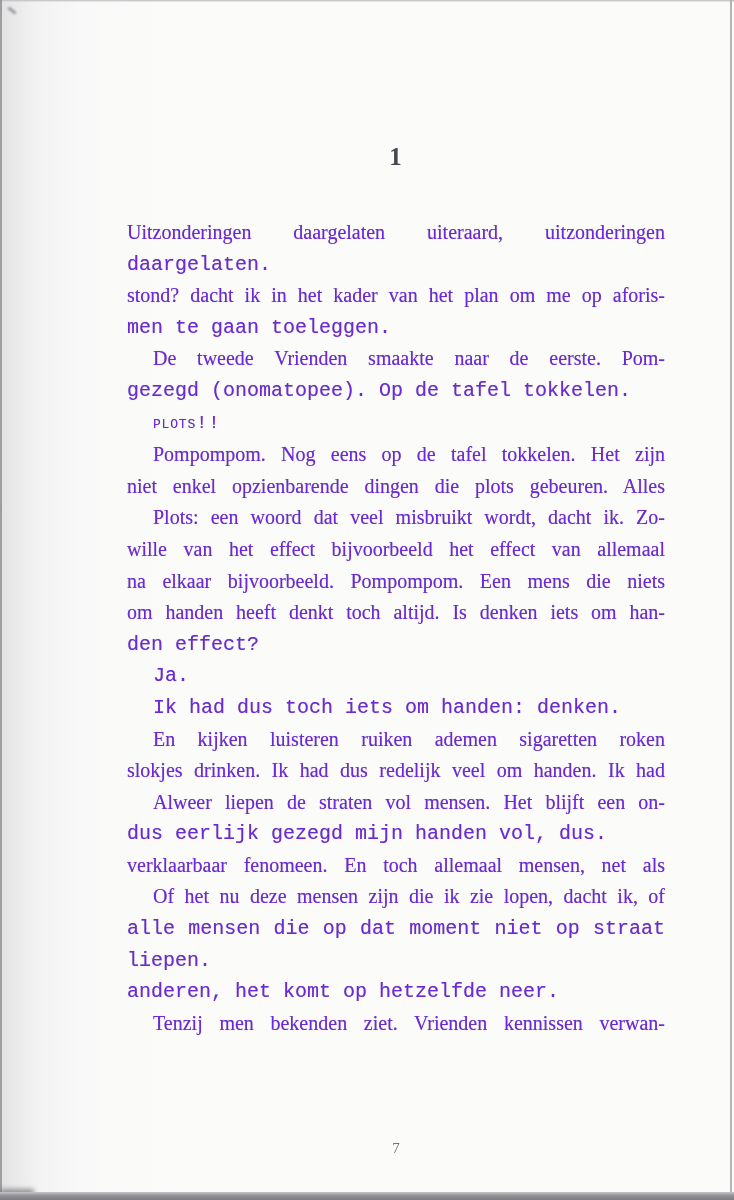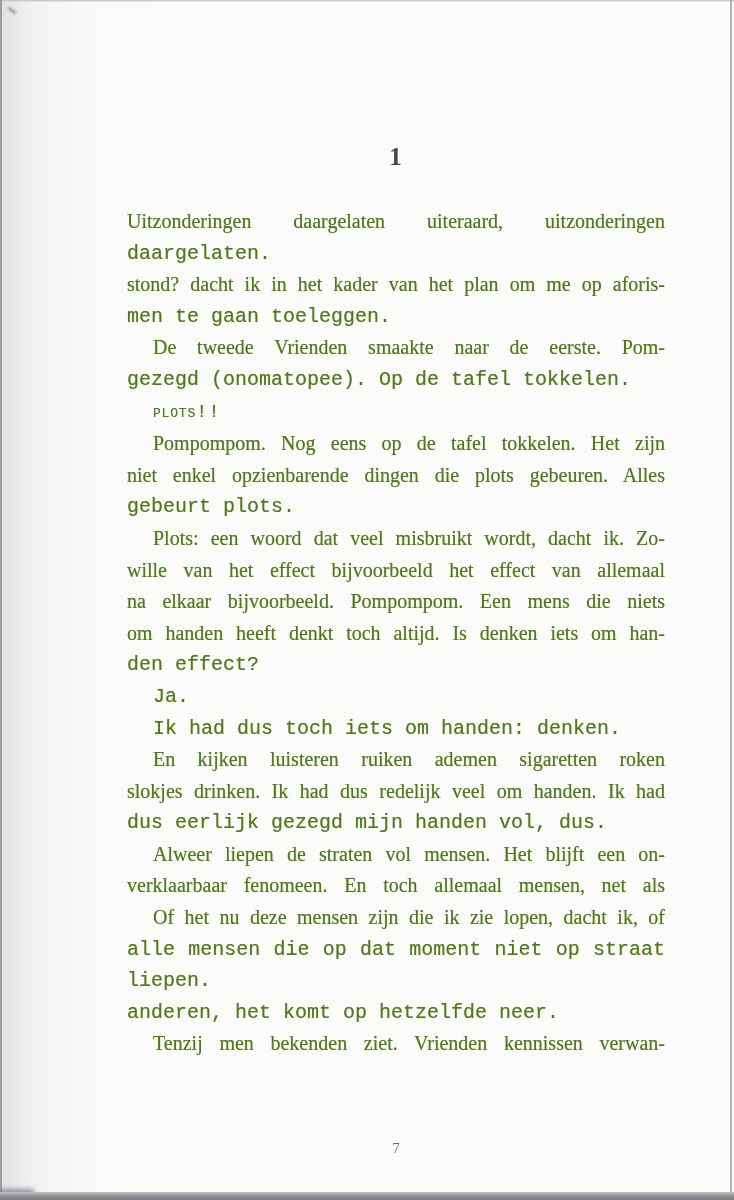--- a/index.html
+++ b/index.html
@@ -82,25 +82,25 @@
     top: 143px;
     text-align: center;
     font-size: 25px;
     font-weight: bold;
     color: #46464d;
     letter-spacing: 1px;
   }
   .text-block {
     position: absolute;
     left: 127px;
-    top: 206px;
+    top: 217px;
     width: 538px;
     font-size: 20px;
     line-height: 31.6px;
-    color: #4d7c0f;
+    color: #6d28d9;
     text-shadow: 0 0 0.7px rgba(90,90,100,0.55);
   }
   .line {
     text-align: justify;
     text-align-last: justify;
   }
   .line.last {
     text-align-last: left;
     font-family: Liberation Mono, monospace;
   }
@@ -138,32 +138,31 @@
     <div class="text-block">
         <div class="line">Uitzonderingen daargelaten uiteraard, uitzonderingen</div>
         <div class="line last">daargelaten.</div>
         <div class="line">stond? dacht ik in het kader van het plan om me op aforis-</div>
         <div class="line last">men te gaan toeleggen.</div>
         <div class="line indent">De tweede Vrienden smaakte naar de eerste. Pom-</div>
         <div class="line last">gezegd (onomatopee). Op de tafel tokkelen.</div>
         <div class="line indent last"><span class="sc">plots!!</span></div>
         <div class="line indent">Pompompom. Nog eens op de tafel tokkelen. Het zijn</div>
         <div class="line">niet enkel opzienbarende dingen die plots gebeuren. Alles</div>
-        <div class="line last">gebeurt plots.</div>
         <div class="line indent">Plots: een woord dat veel misbruikt wordt, dacht ik. Zo-</div>
         <div class="line">wille van het effect bijvoorbeeld het effect van allemaal</div>
         <div class="line">na elkaar bijvoorbeeld. Pompompom. Een mens die niets</div>
         <div class="line">om handen heeft denkt toch altijd. Is denken iets om han-</div>
         <div class="line last">den effect?</div>
         <div class="line indent last">Ja.</div>
         <div class="line indent last">Ik had dus toch iets om handen: denken.</div>
         <div class="line indent">En kijken luisteren ruiken ademen sigaretten roken</div>
         <div class="line">slokjes drinken. Ik had dus redelijk veel om handen. Ik had</div>
+        <div class="line indent">Alweer liepen de straten vol mensen. Het blijft een on-</div>
         <div class="line last">dus eerlijk gezegd mijn handen vol, dus.</div>
-        <div class="line indent">Alweer liepen de straten vol mensen. Het blijft een on-</div>
         <div class="line">verklaarbaar fenomeen. En toch allemaal mensen, net als</div>
         <div class="line indent">Of het nu deze mensen zijn die ik zie lopen, dacht ik, of</div>
         <div class="line last">alle mensen die op dat moment niet op straat liepen.</div>
         <div class="line last">anderen, het komt op hetzelfde neer.</div>
         <div class="line indent">Tenzij men bekenden ziet. Vrienden kennissen verwan-</div>
       </div>
 
     <div class="page-number">7</div>
   </div>
 

